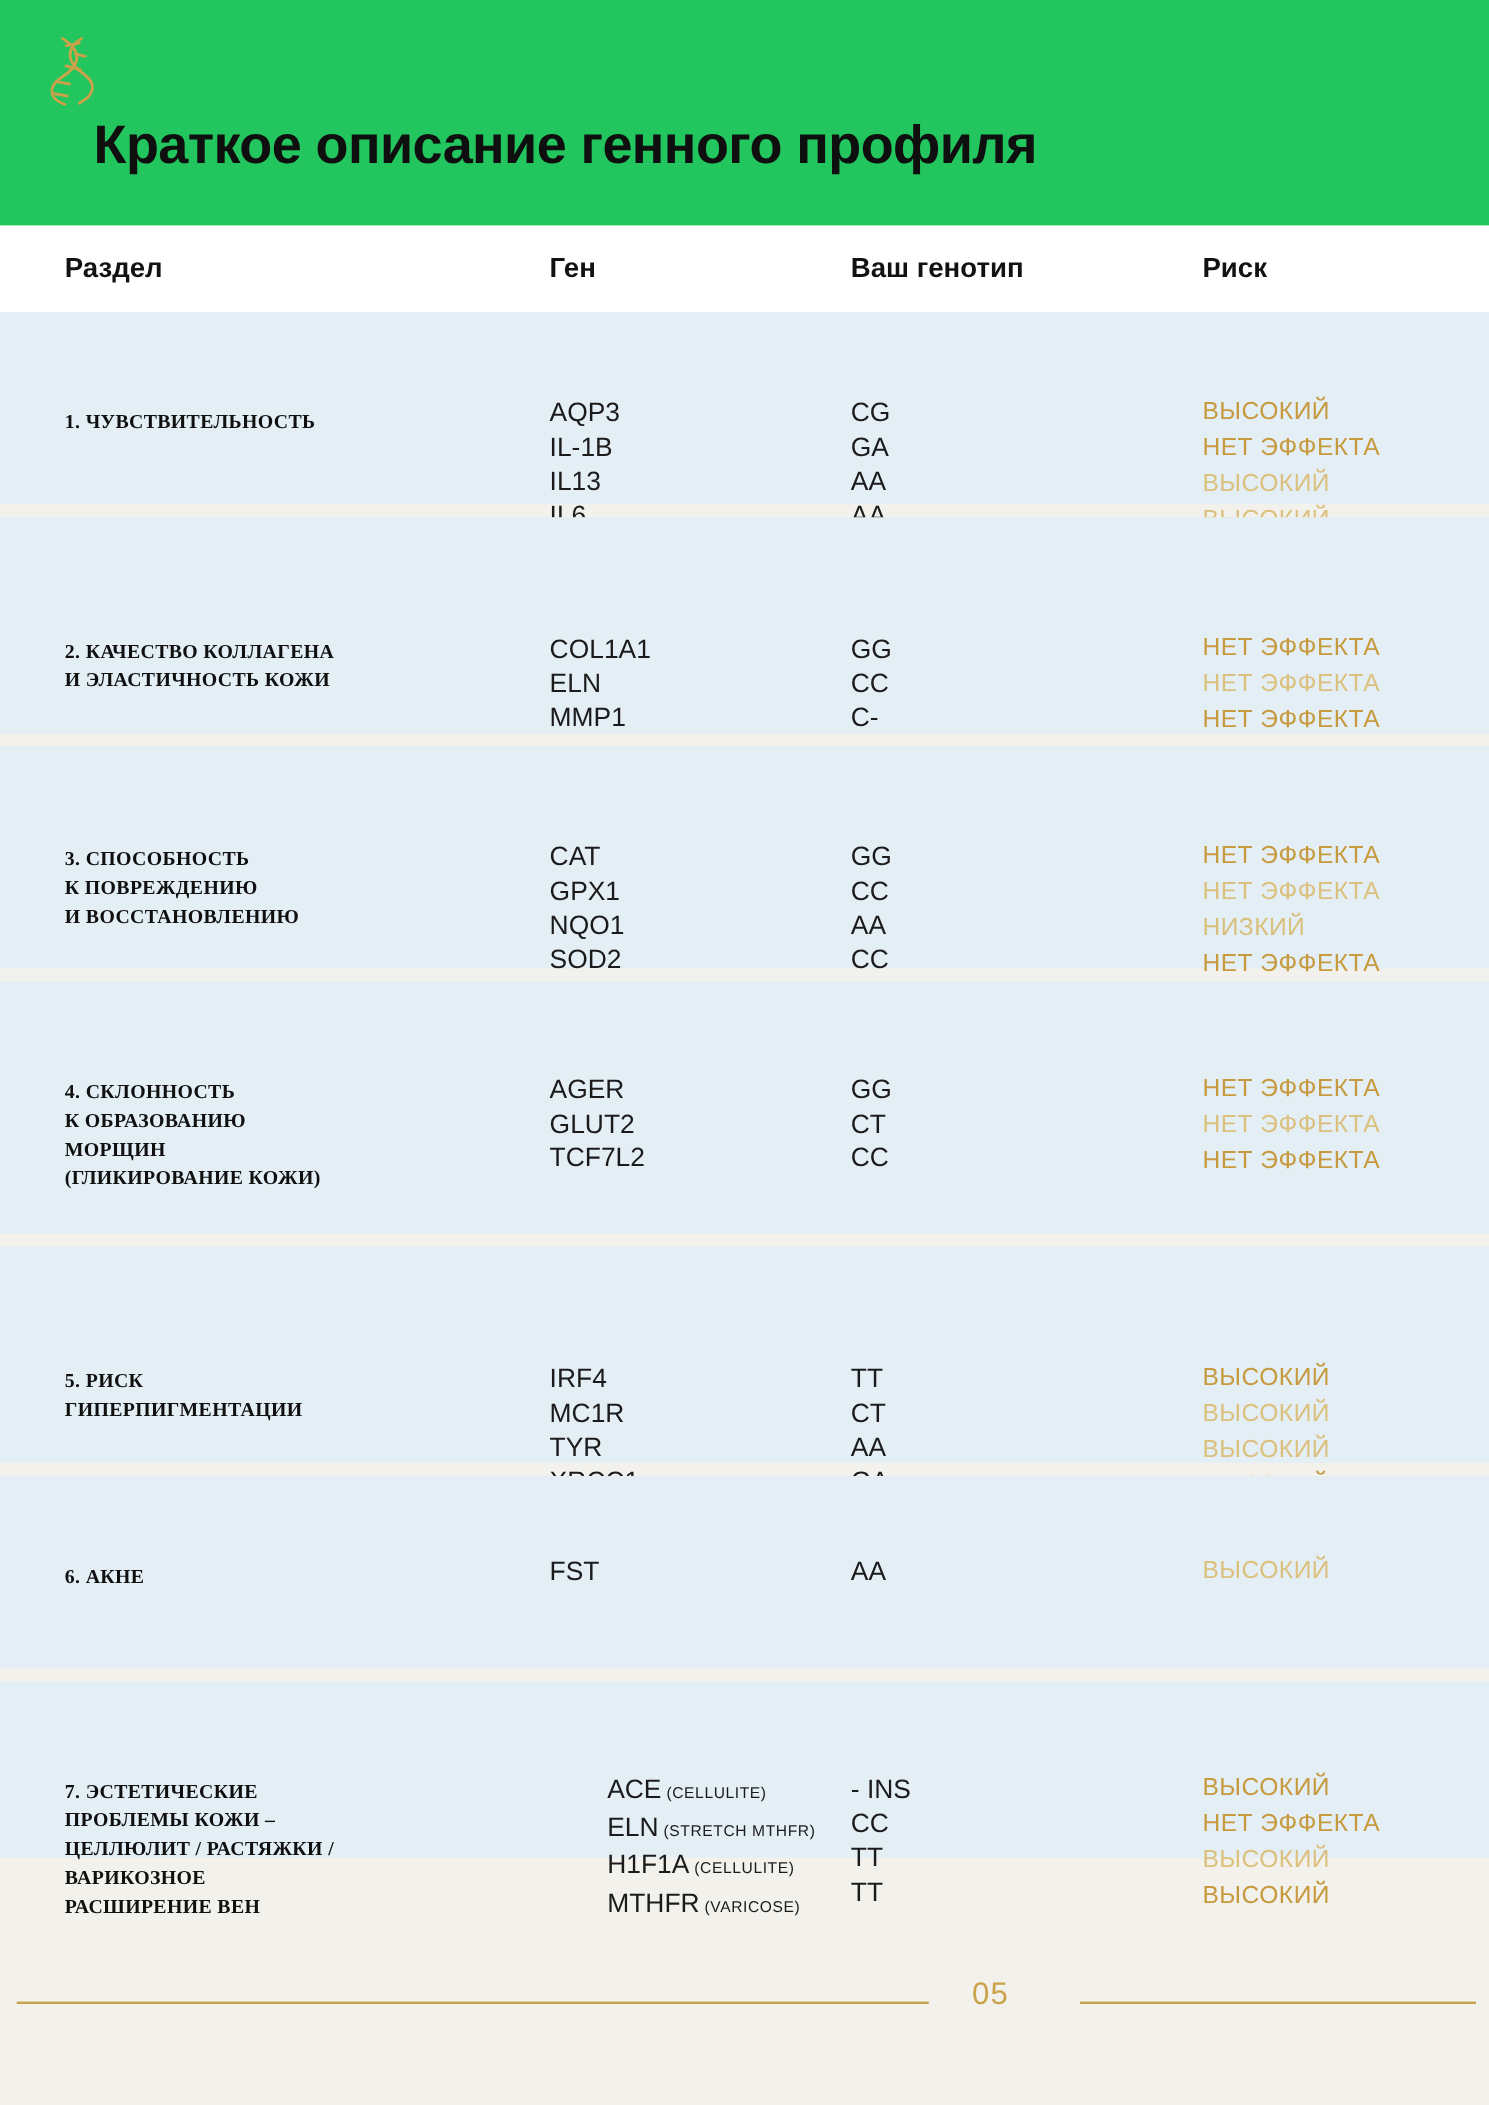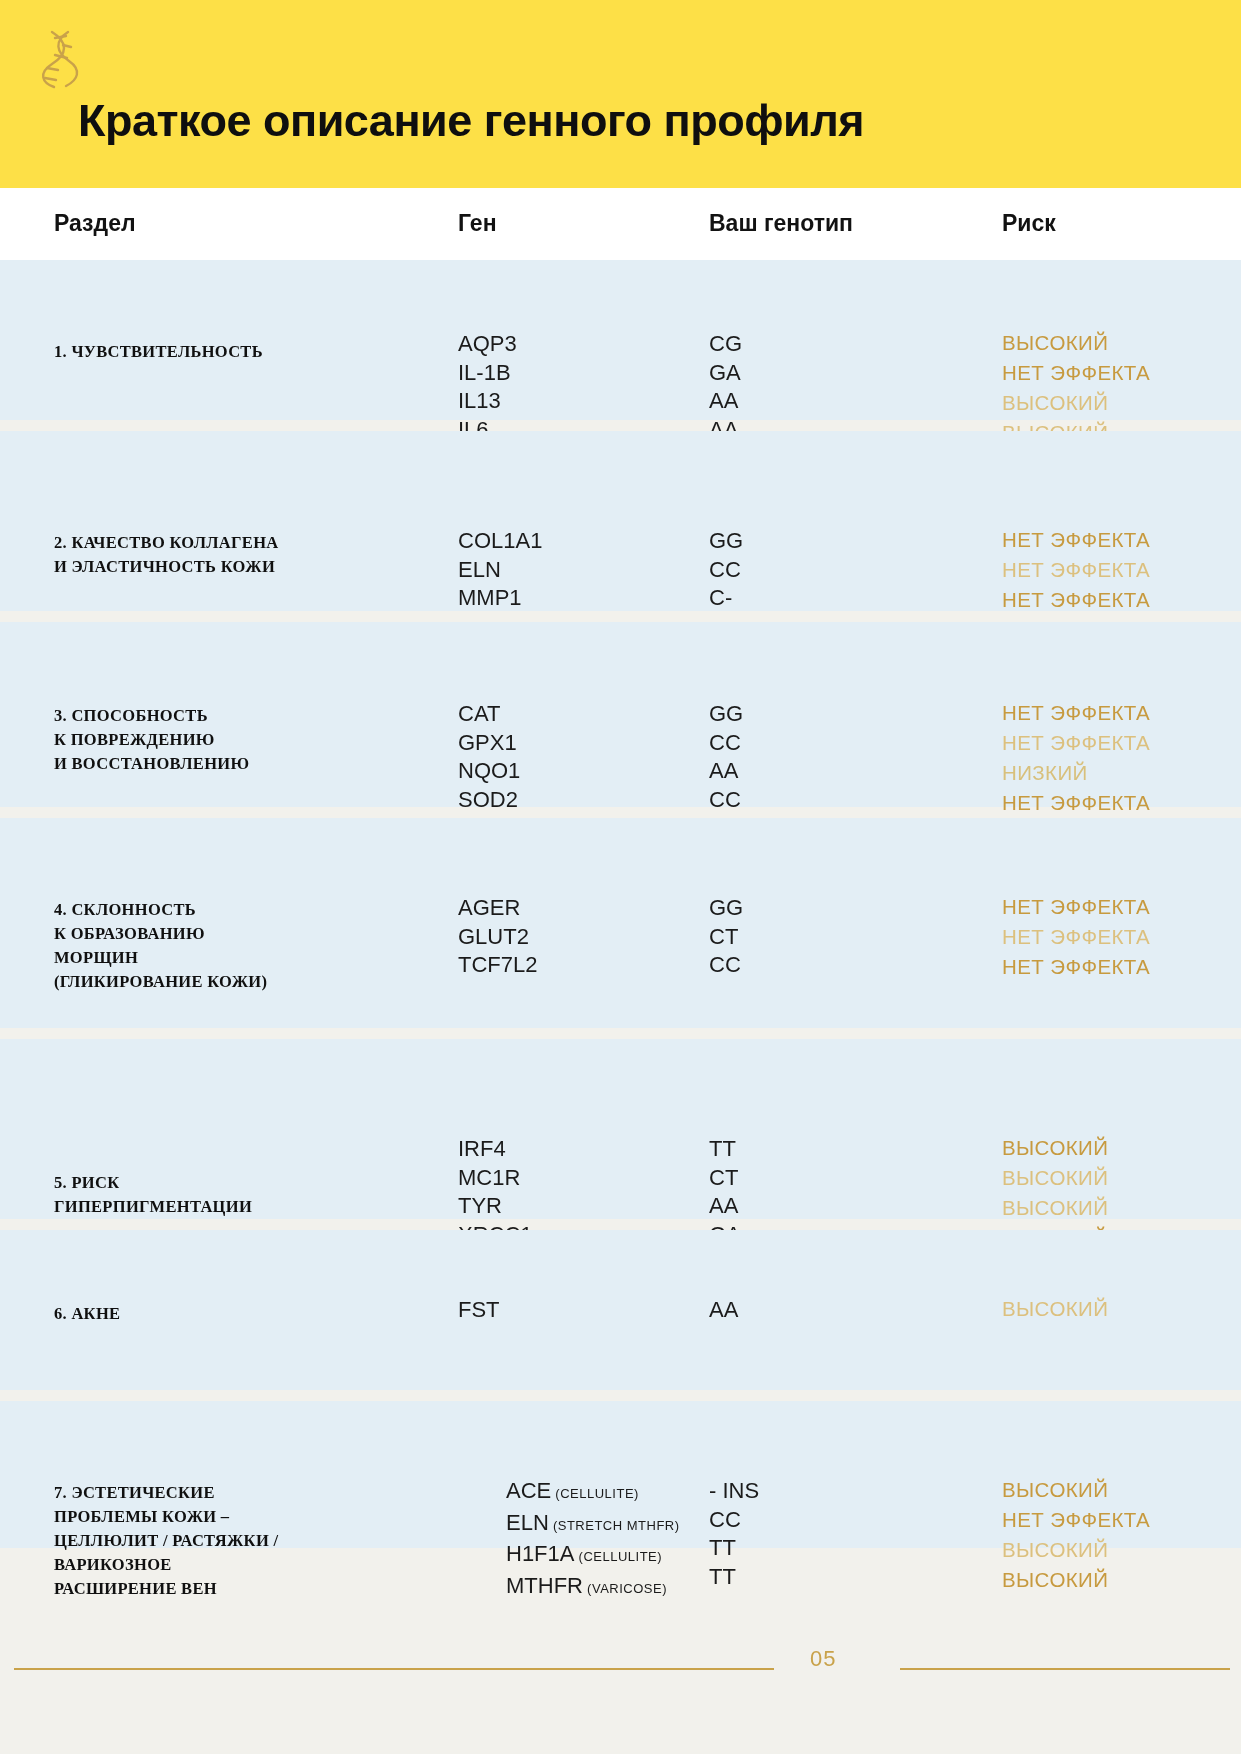--- a/index.html
+++ b/index.html
@@ -10,21 +10,21 @@
     background: #f2f1ec;
     font-family: "Liberation Sans", sans-serif;
     position: relative;
     overflow: hidden;
   }
 
   
   .page-header {
     position: relative;
     height: 188px;
-    background: #fde047;
+    background: #22c55e;
     padding-left: 38px;
   }
   .logo {
     position: absolute;
     left: 38px;
     top: 28px;
     width: 46px;
     height: 62px;
   }
   .page-title {
@@ -127,21 +127,21 @@
     left: 900px;
     top: 22px;
     width: 330px;
     height: 2px;
     background: #c9a24a;
   }
   .page-number {
     position: absolute;
     left: 810px;
     top: 0px;
-    font-size: 22px;
+    font-size: 26px;
     color: #c9a24a;
     letter-spacing: 1px;
   }
 </style>
 </head>
 <body>
 
 <div class="page-header">
   <span class="logo">
     <svg width="46" height="62" viewBox="0 0 46 62" xmlns="http://www.w3.org/2000/svg">
@@ -257,21 +257,21 @@
           </div>
           <div class="risks" style="top: 74px;">
             <div class="risk-line" style="color: rgb(199, 154, 63);">НЕТ ЭФФЕКТА</div>
             <div class="risk-line" style="color: rgb(220, 192, 126);">НЕТ ЭФФЕКТА</div>
             <div class="risk-line" style="color: rgb(199, 154, 63);">НЕТ ЭФФЕКТА</div>
           </div>
         </div>
       </div>
       <div class="band" style="height: 180px;">
         <div class="row-grid">
-          <div class="section-name" style="top: 100px; margin-top: 32px;">5. РИСК
+          <div class="section-name" style="top: 100px;">5. РИСК
 ГИПЕРПИГМЕНТАЦИИ</div>
           <div class="genes" style="top: 96px;">
             <div class="gene-line">IRF4</div>
             <div class="gene-line">MC1R</div>
             <div class="gene-line">TYR</div>
             <div class="gene-line">XRCC1</div>
           </div>
           <div class="genos" style="top: 96px;">
             <div>TT</div>
             <div>CT</div>

